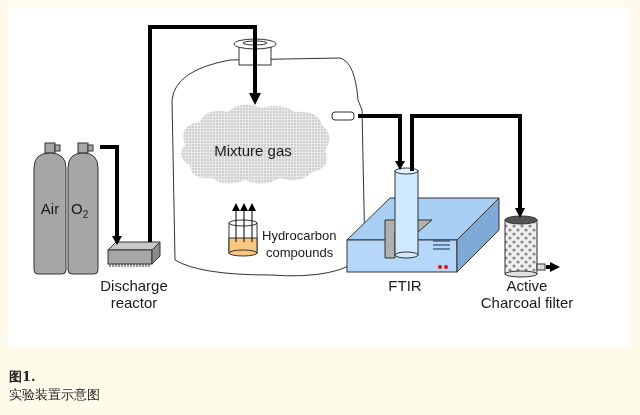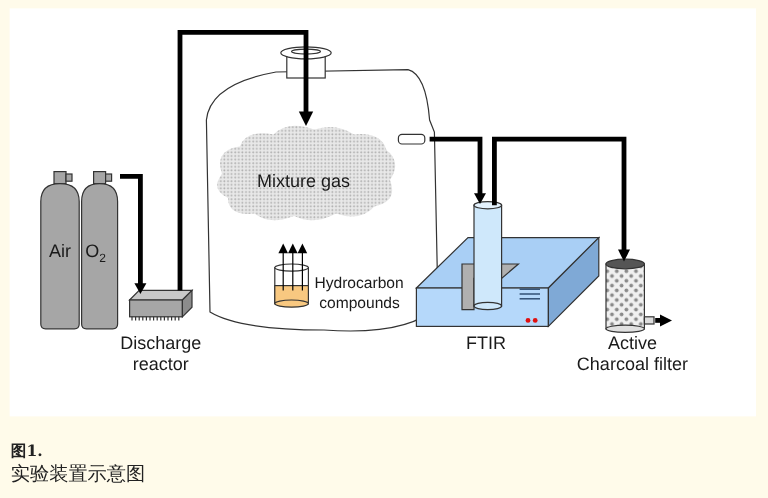--- a/index.html
+++ b/index.html
@@ -2,21 +2,21 @@
 <html><head>
 <meta charset="utf-8">
 <style>
   html, body { margin:0; padding:0; }
   body { width:640px; height:415px; background:#fffbea; position:relative; overflow:hidden; font-family:"Liberation Sans", sans-serif; }
   #panel { position:absolute; left:8px; top:7px; width:622px; height:340px; background:#ffffff; }
   #diagram { position:absolute; left:0; top:0; width:640px; height:415px; }
   .lbl { font-family:"Liberation Sans", sans-serif; fill:#1a1a1a; }
   #caption { position:absolute; left:9px; top:368px; color:#222; }
   #fig-num { font-family:"DejaVu Serif", serif; font-size:13px; font-weight:bold; display:block; line-height:18px; }
-  #fig-desc { font-family:"DejaVu Sans", sans-serif; font-size:16px; display:block; line-height:18px; }
+  #fig-desc { font-family:"DejaVu Sans", sans-serif; font-size:13px; display:block; line-height:18px; }
 </style>
 </head>
 <body>
 
 <div id="panel"></div>
 
 <svg id="diagram" viewBox="0 0 640 415">
   <defs>
     <pattern id="dots" width="3" height="3" patternUnits="userSpaceOnUse">
       <rect width="3" height="3" fill="#e8e8e8"></rect>

